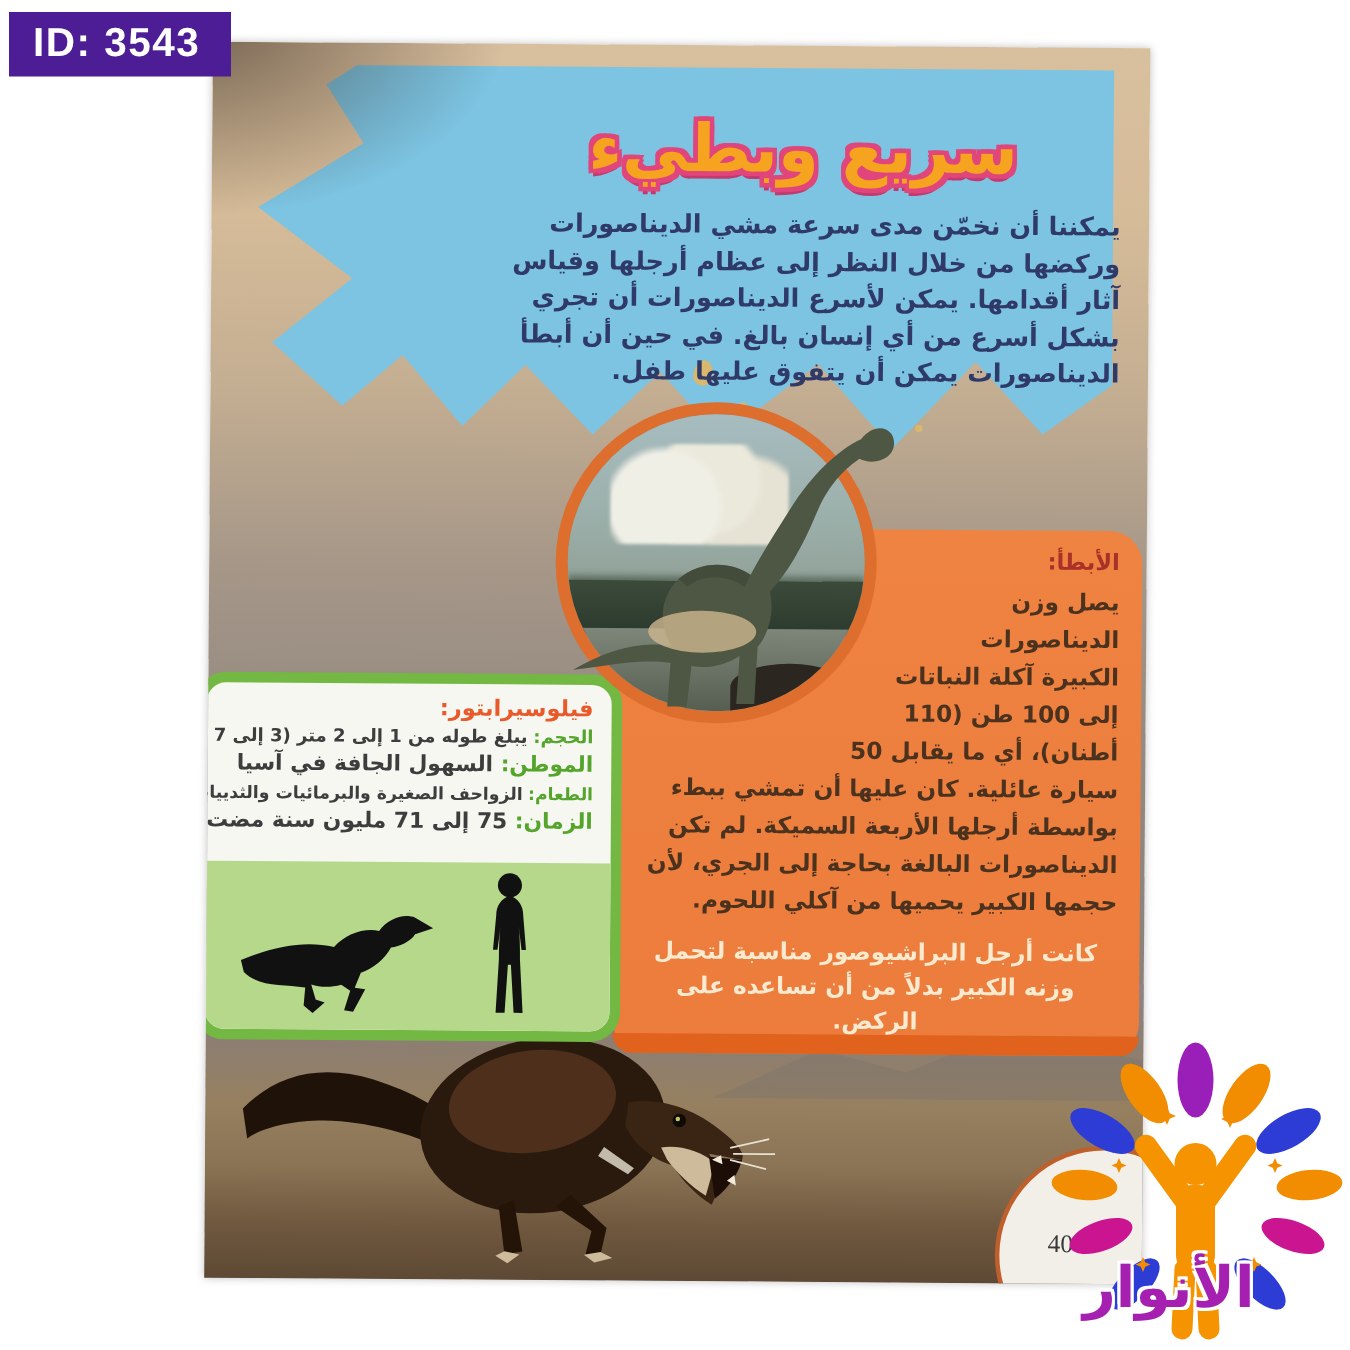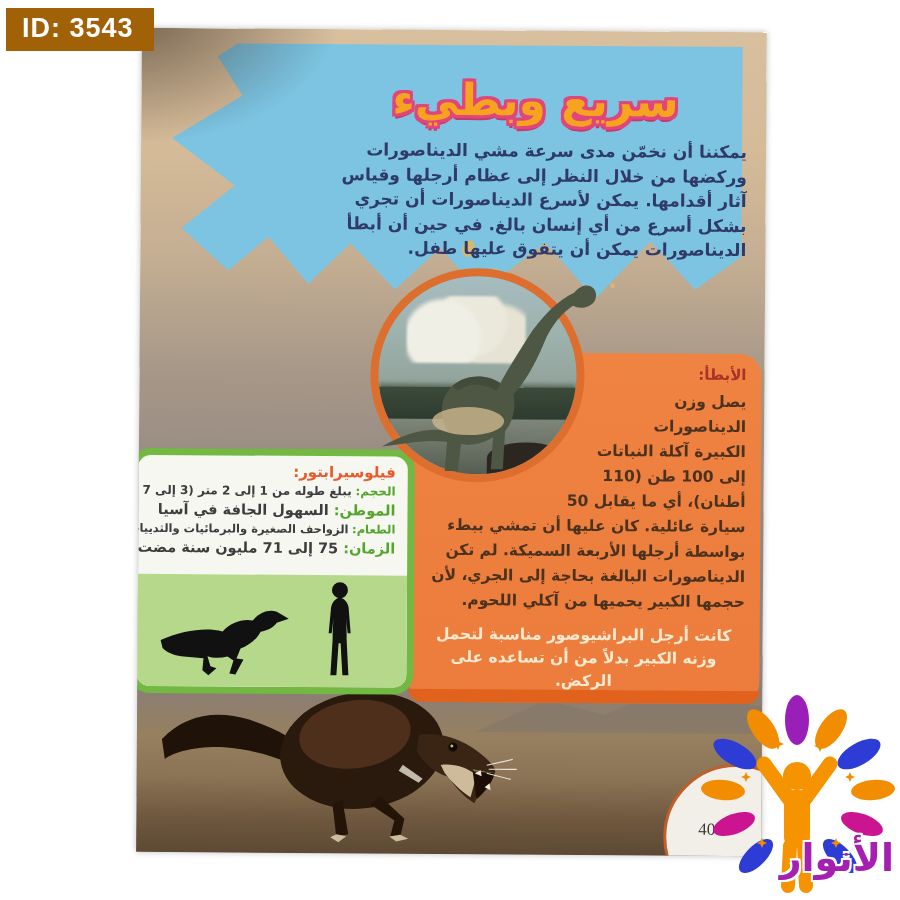--- a/index.html
+++ b/index.html
@@ -3,21 +3,21 @@
 <meta charset="utf-8">
 <style>
   html,body{margin:0;padding:0;}
   body{
     width:900px;height:900px;position:relative;background:#ffffff;overflow:hidden;
     font-family:"DejaVu Sans","Liberation Sans",sans-serif;
   }
   
   .id-badge{
     position:absolute;left:6px;top:8px;z-index:20;
-    background:#a16207;color:#fff;font-weight:700;font-size:27px;
+    background:#4c1d95;color:#fff;font-weight:700;font-size:27px;
     padding:5px 20px 7px 16px;letter-spacing:1px;
     font-family:"Liberation Sans",sans-serif;
   }
   
   .page{
     position:absolute;left:139px;top:30px;width:625px;height:824px;
     transform:rotate(0.4deg);overflow:hidden;z-index:1;
     background:linear-gradient(180deg,#d8bf9e 0%,#d5bb98 14%,#c4ae92 28%,#a69788 42%,#978b82 54%,#8f857e 66%,#8b817b 76%);
     box-shadow:0 0 6px rgba(0,0,0,.25);
   }
@@ -114,21 +114,21 @@
   }
   .pagenum{
     position:absolute;right:46px;bottom:16px;z-index:7;
     font-family:"Liberation Serif","DejaVu Serif",serif;
     font-size:17px;color:#3a3a3a;
   }
   
   .logo{position:absolute;left:700px;top:680px;width:196px;height:220px;z-index:10;}
   .logo-text{
     position:absolute;left:722px;top:836px;width:172px;z-index:11;
-    direction:rtl;text-align:right;font-size:38px;font-weight:800;color:#a520b0;
+    direction:rtl;text-align:left;font-size:38px;font-weight:800;color:#a520b0;
     text-shadow:-2px -2px 0 #fff,2px -2px 0 #fff,-2px 2px 0 #fff,2px 2px 0 #fff,0 2px 0 #fff,0 -2px 0 #fff;
   }
 </style>
 </head>
 <body>
 
 <div class="id-badge">ID: 3543</div>
 
 <div class="page">
 

